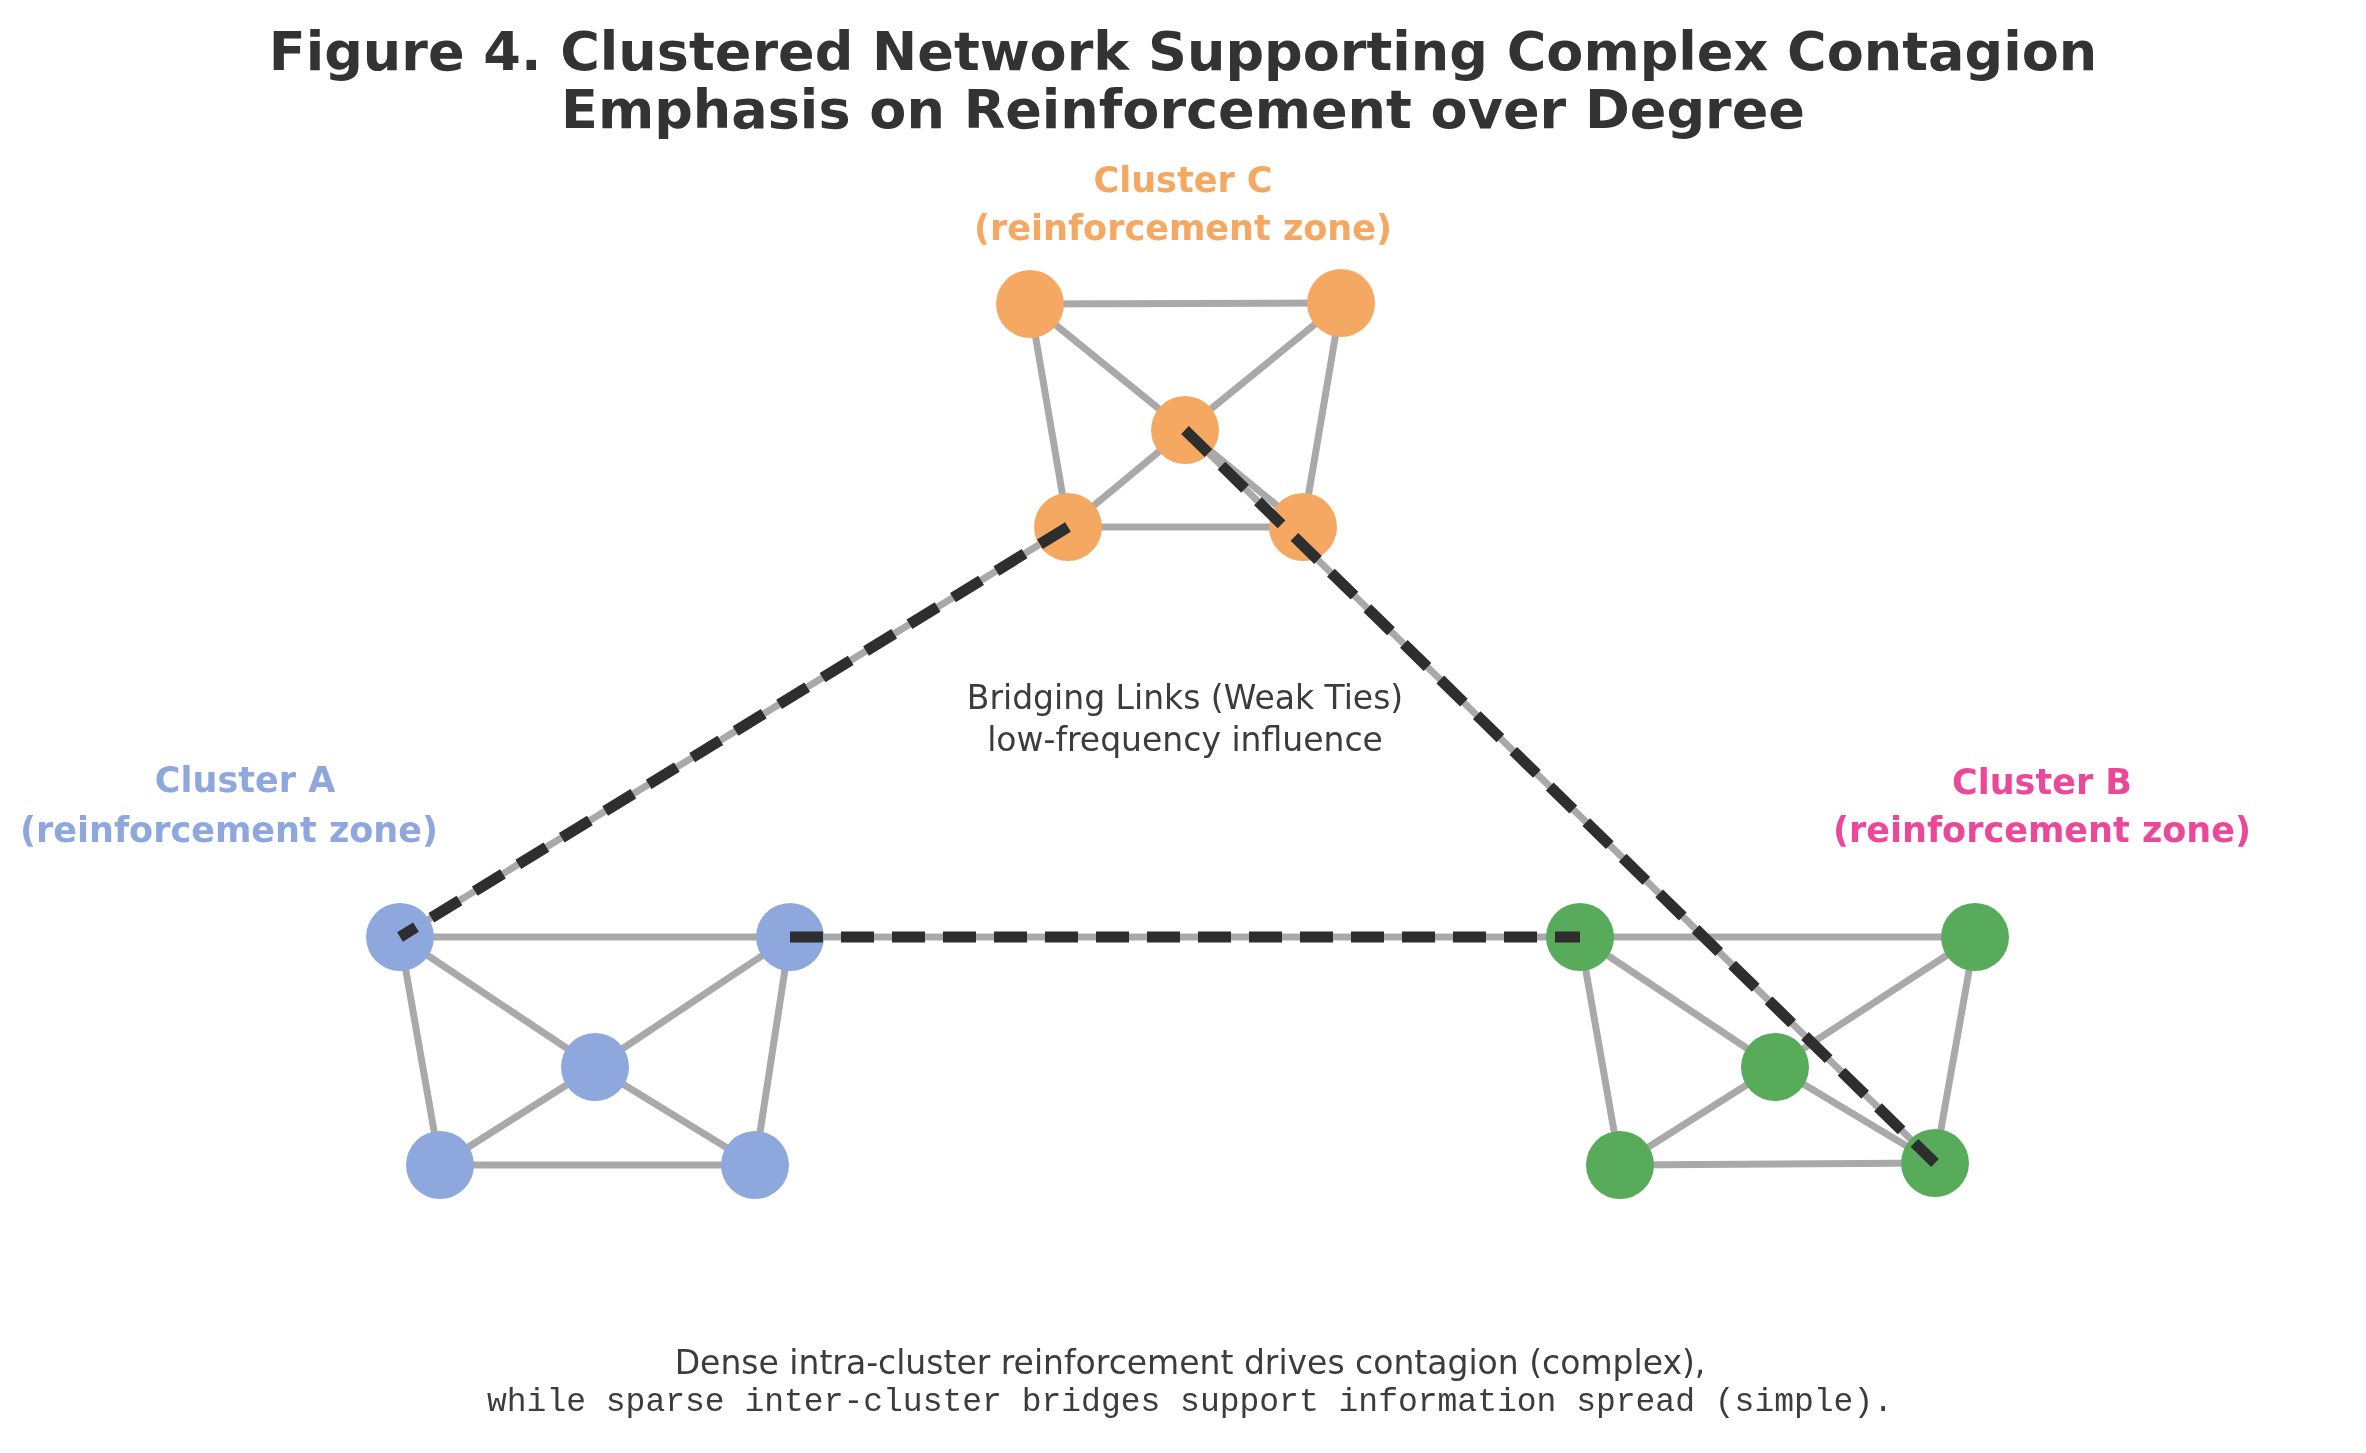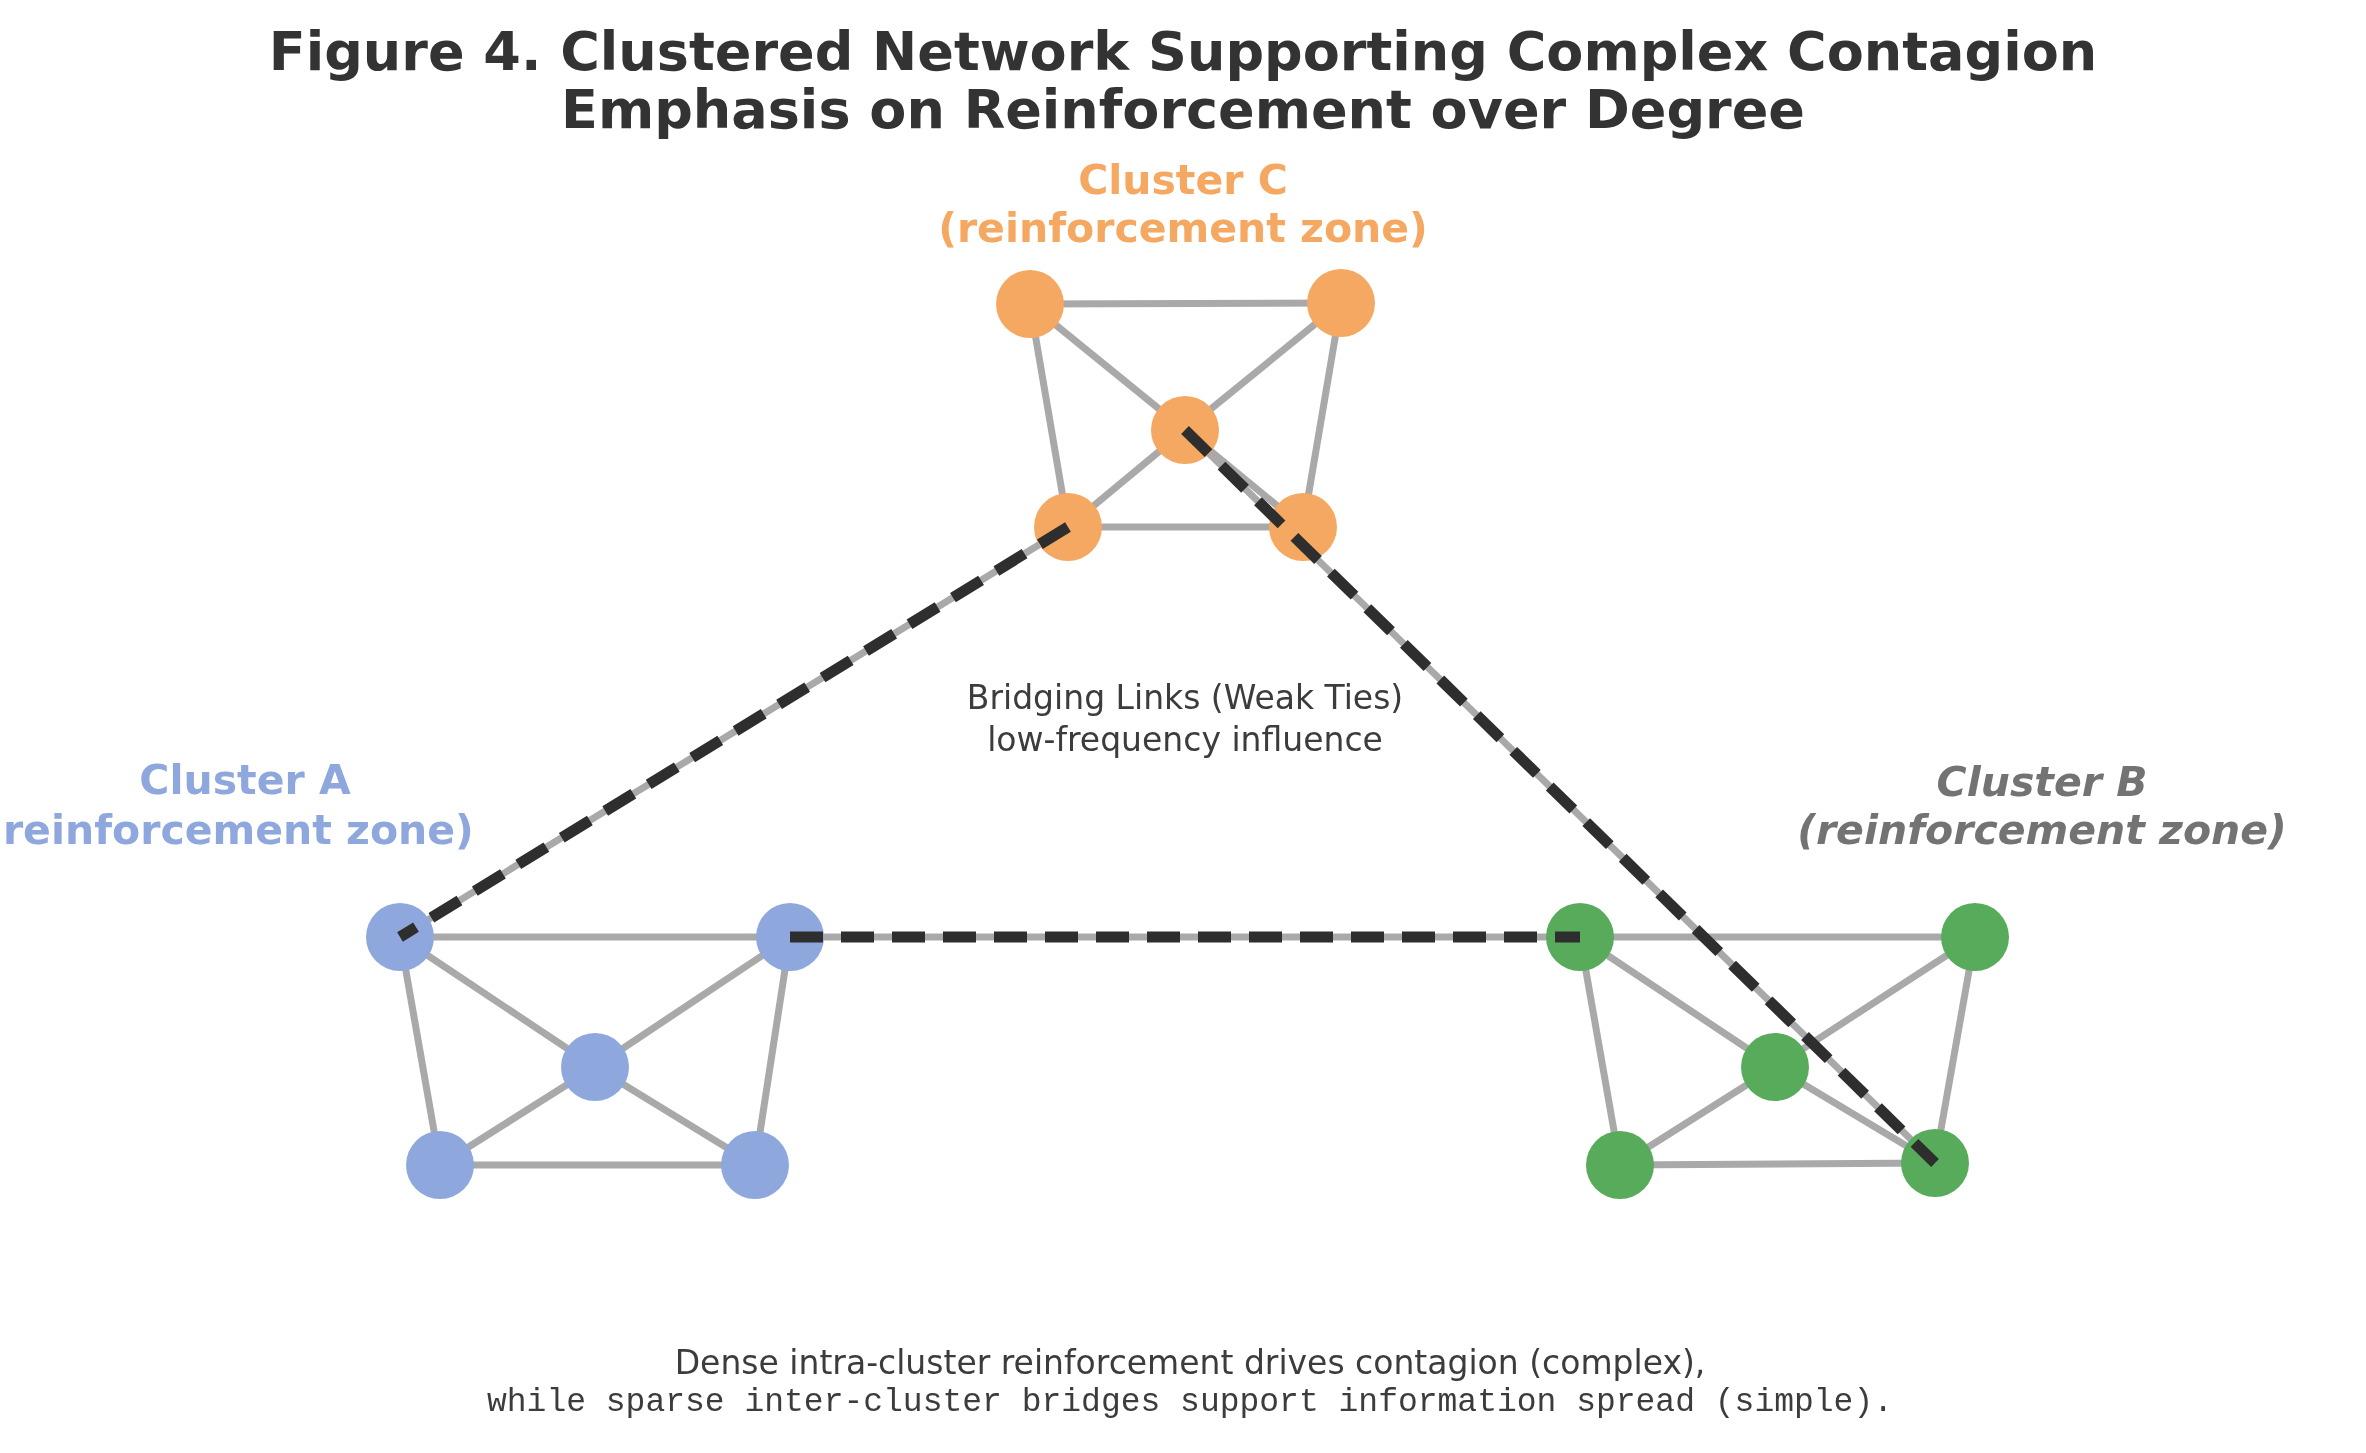--- a/index.html
+++ b/index.html
@@ -13,23 +13,23 @@
   }
   #graph { position: absolute; left: 0; top: 0; }
   .lbl {
     position: absolute;
     transform: translate(-50%, -50%);
     white-space: nowrap;
     text-align: center;
     line-height: 1;
   }
   .title-line  { font-size: 54px; font-weight: bold; color: #333333; }
-  .cluster-lbl { font-size: 41px; font-weight: bold; }
+  .cluster-lbl { font-size: 35px; font-weight: bold; }
   .cluster-a   { color: #8EA7DC; }
-  .cluster-b   { color: #737373; font-style: italic; }
+  .cluster-b   { color: #ec4899; }
   .cluster-c   { color: #F5A861; }
   .body-line   { font-size: 33px; font-weight: normal; color: #3C3C3C; text-align: center; }
 </style>
 </head>
 <body>
 
 <div id="figure">
 
   <svg id="graph" width="2366" height="1453" viewBox="0 0 2366 1453">
       <line x1="400" y1="937" x2="790" y2="937" stroke="#A9A9A9" stroke-width="7"></line>

